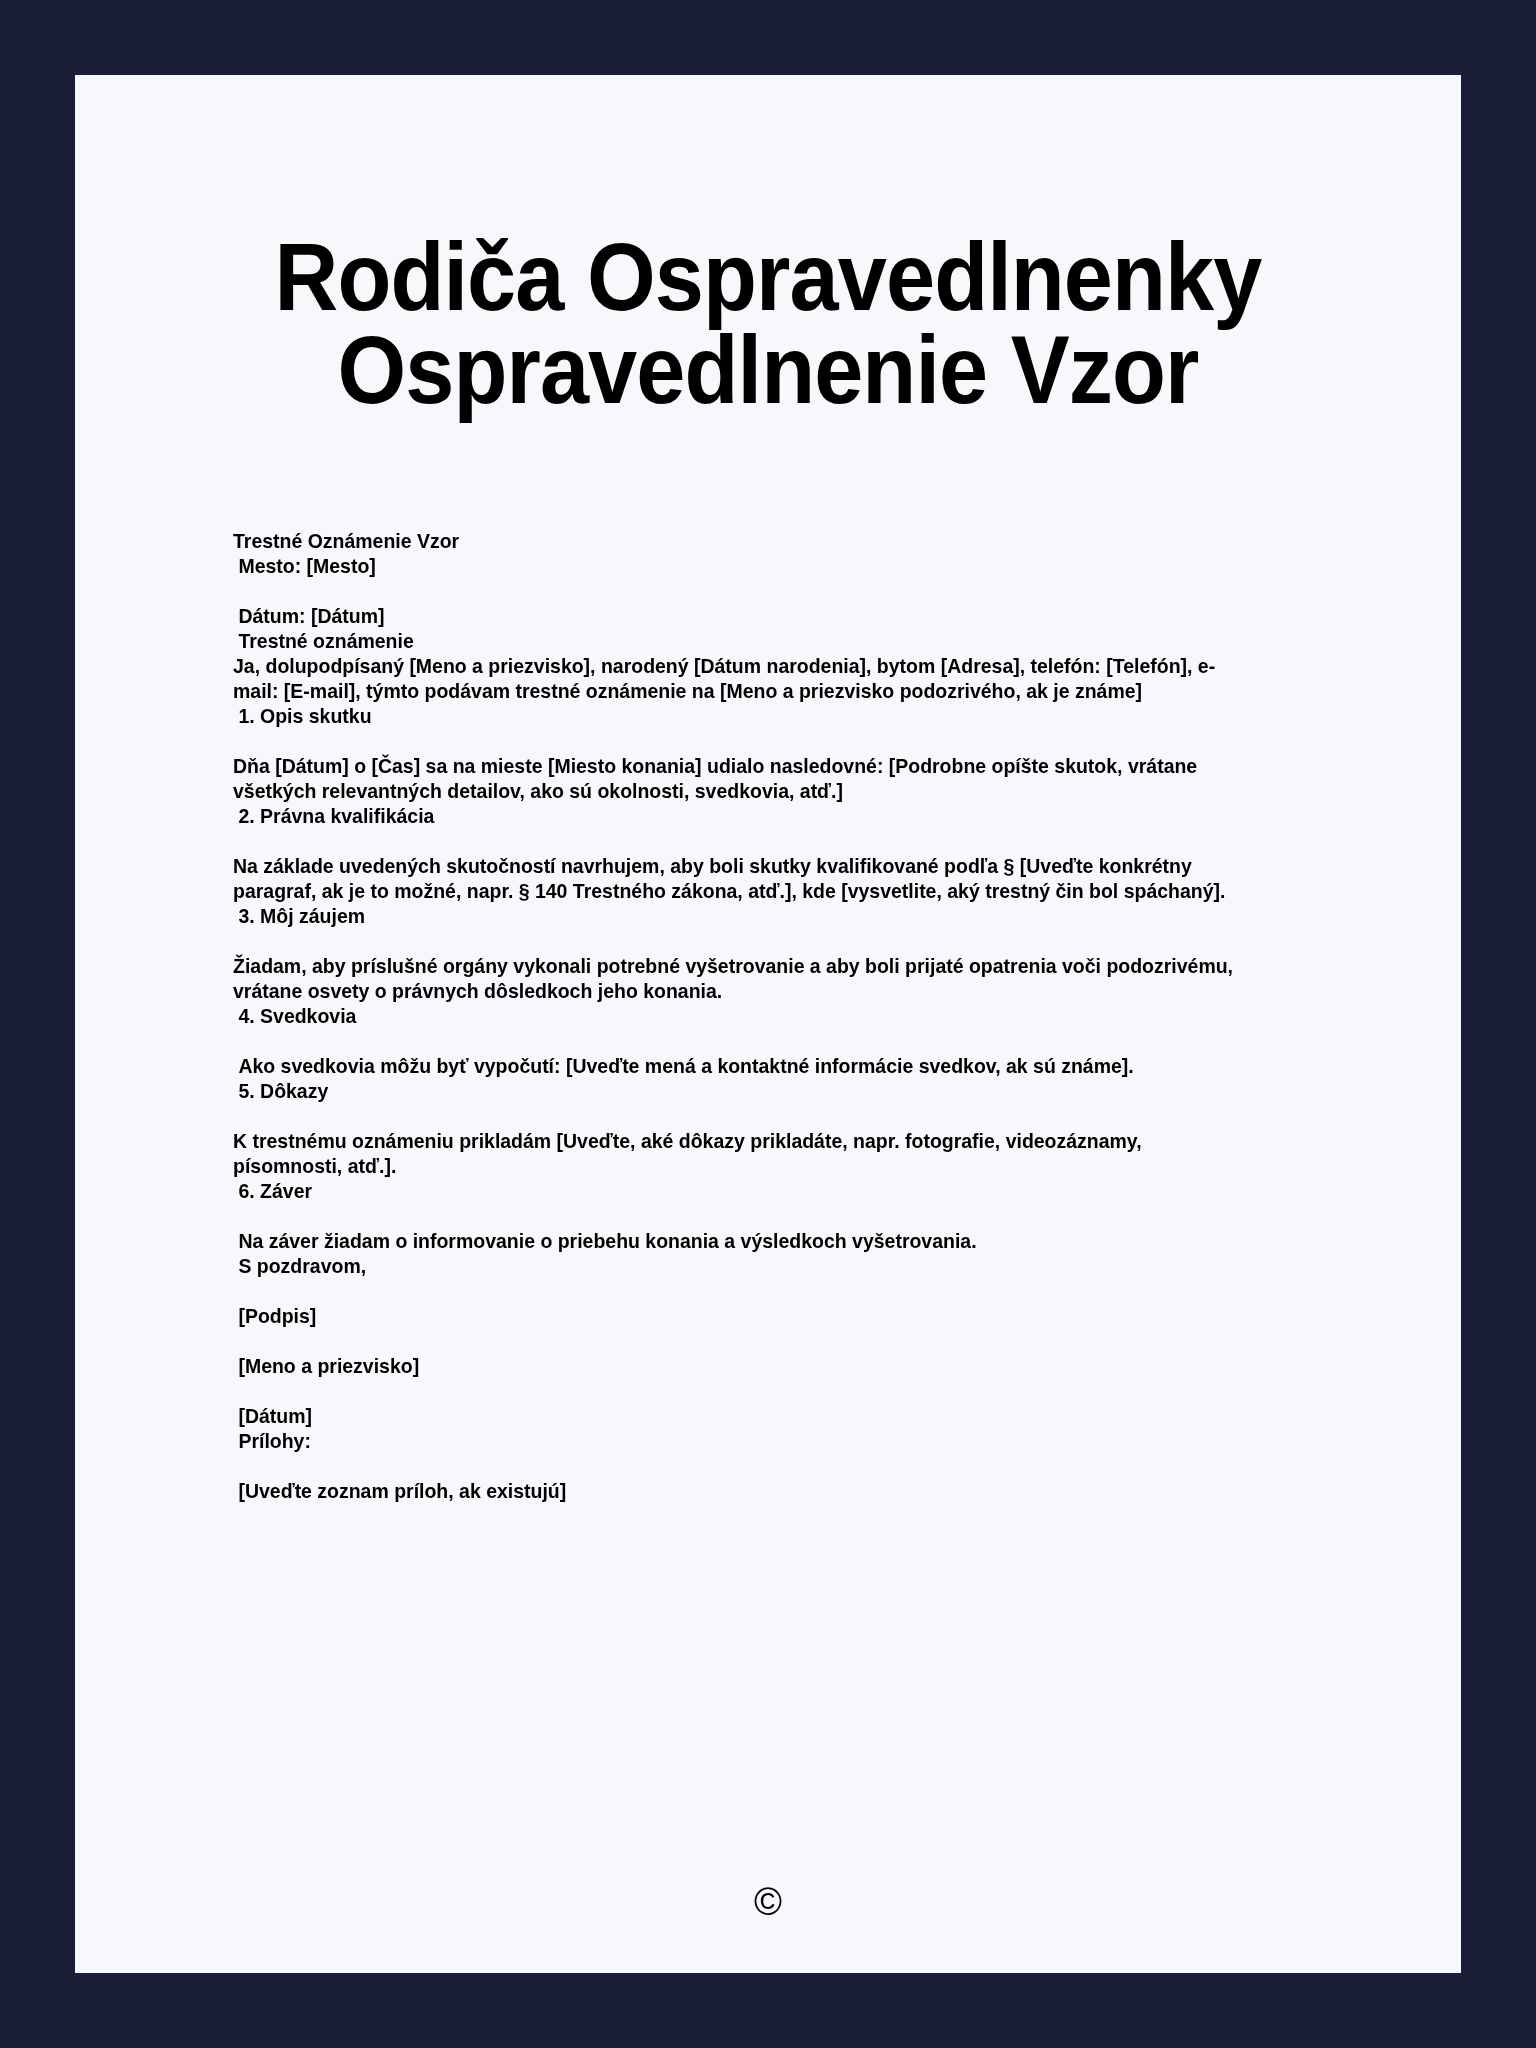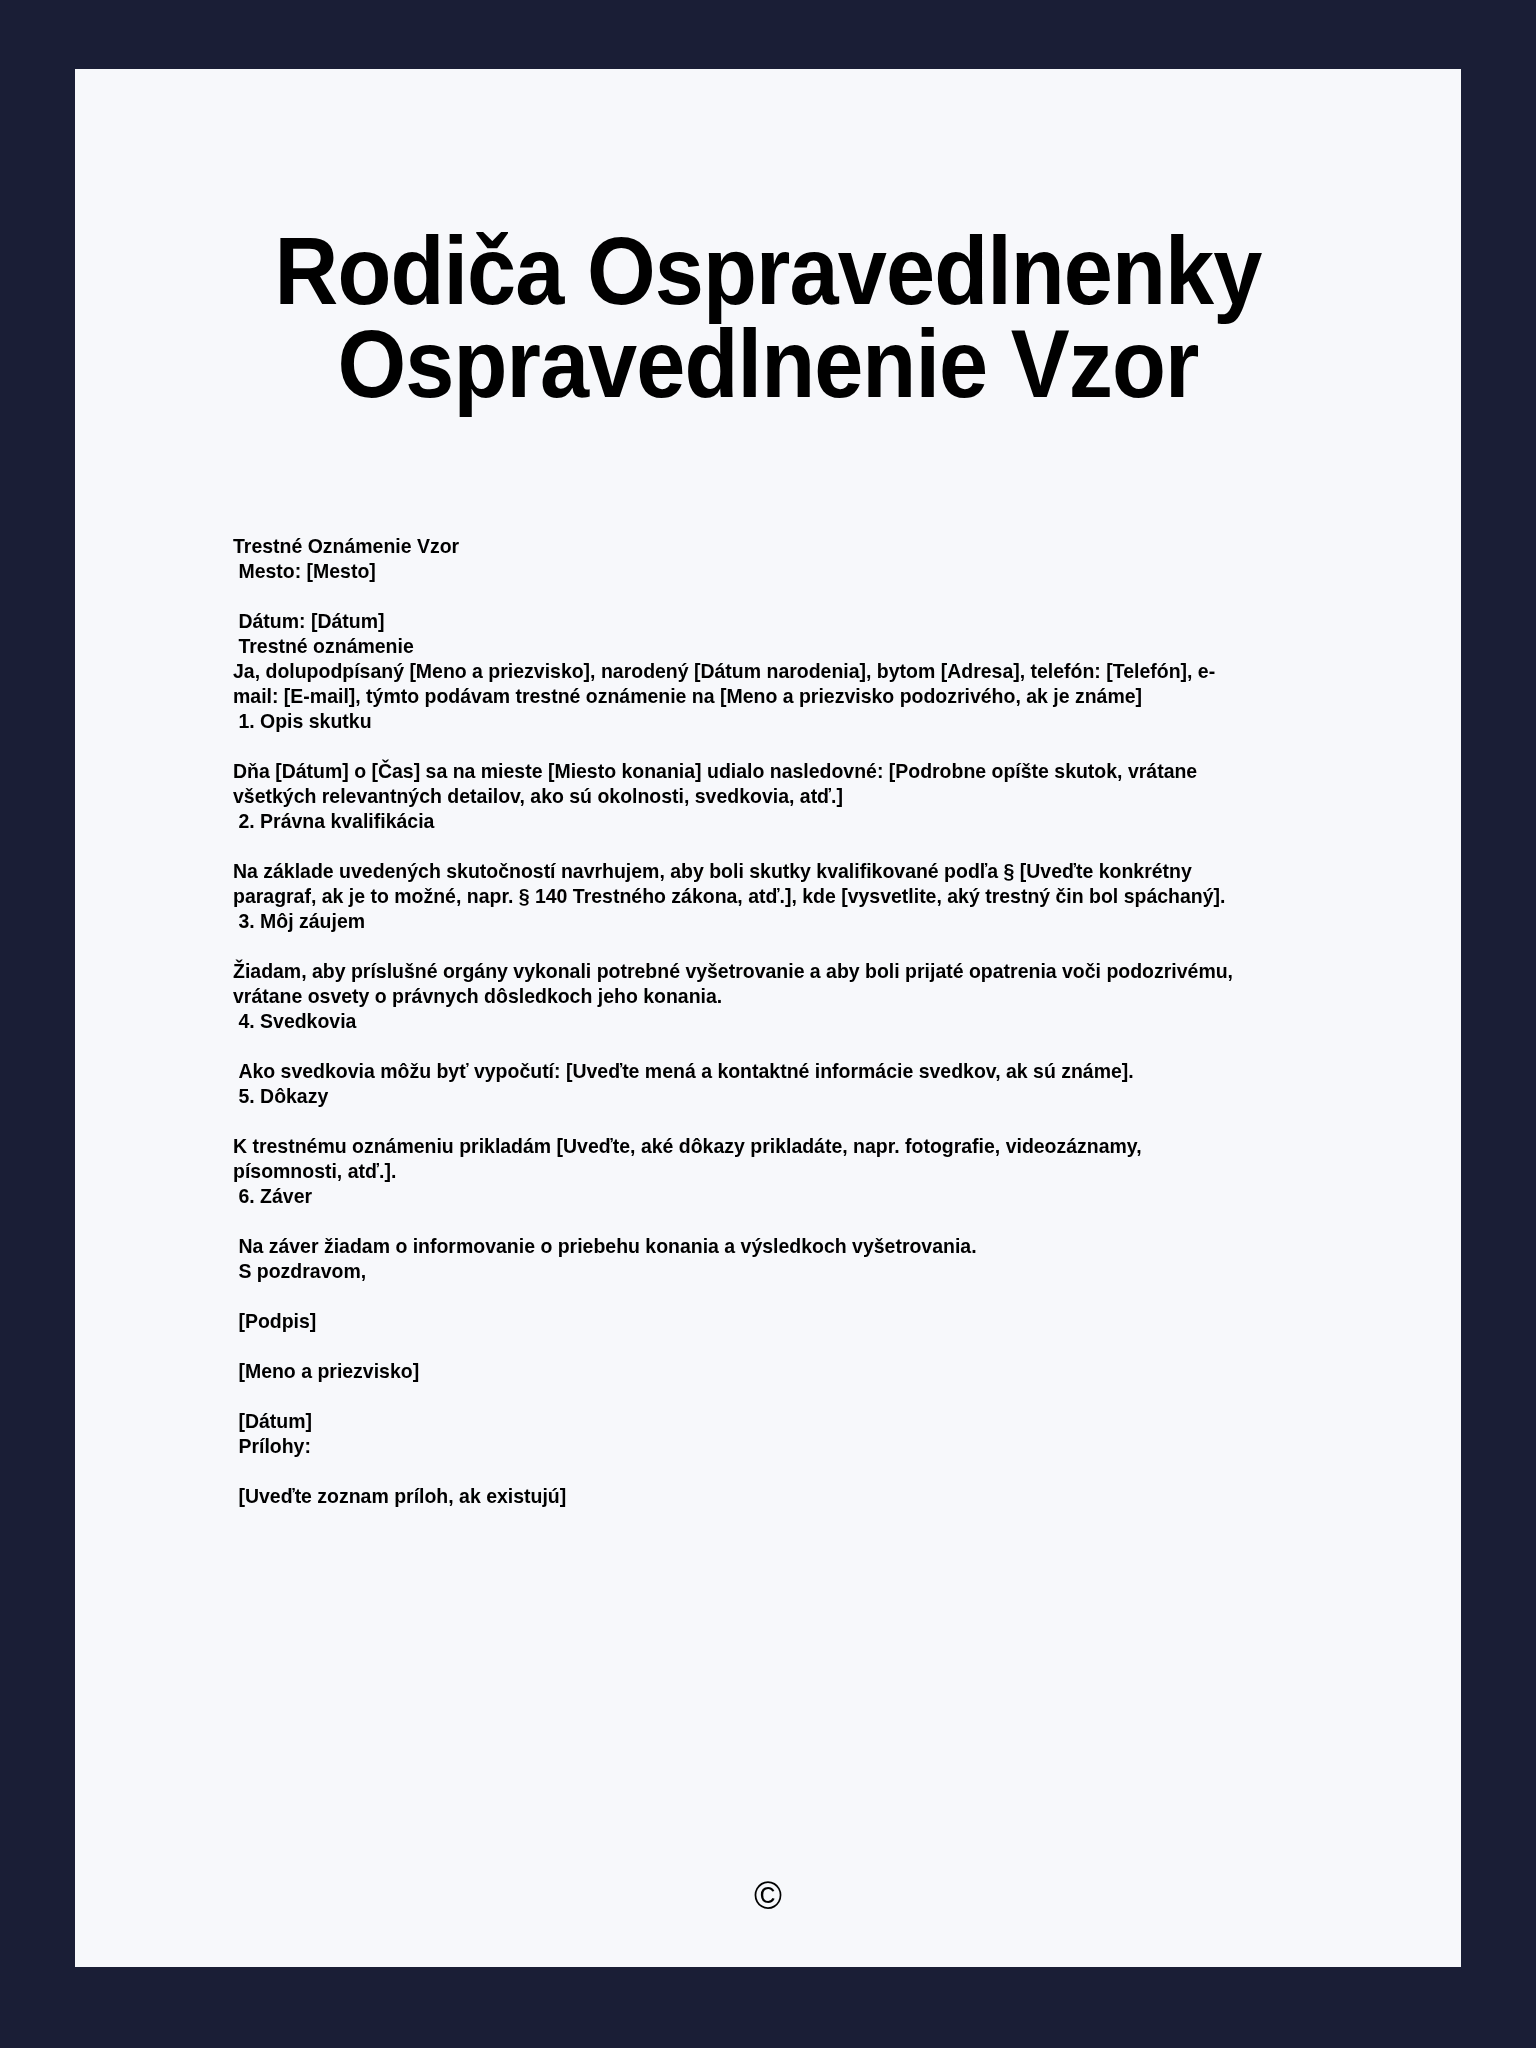--- a/index.html
+++ b/index.html
@@ -10,21 +10,21 @@
     width: 1536px;
     height: 2048px;
     background: #1a1e36;
     font-family: "Liberation Sans", sans-serif;
     overflow: hidden;
   }
 
   .page-frame {
     position: absolute;
     left: 75px;
-    top: 69px;
+    top: 75px;
     width: 1386px;
     height: 1898px;
     background: #f7f8fb;
     box-sizing: border-box;
     display: flex;
     flex-direction: column;
   }
 
   .doc-title {
     margin: 0;
@@ -36,21 +36,21 @@
     line-height: 0.97;
     letter-spacing: -1px;
     color: #000000;
     transform: scaleX(0.92);
     transform-origin: center top;
     white-space: pre-line;
   }
 
   .doc-body {
     padding: 105px 0 0 0;
-    margin: 18px auto;
+    margin: 7px auto;
     width: 1070px;
     box-sizing: border-box;
   }
 
   .para {
     margin: 0;
     font-family: "Liberation Sans Narrow", "Liberation Sans", sans-serif;
     font-weight: bold;
     font-size: 20.5px;
     line-height: 25px;

